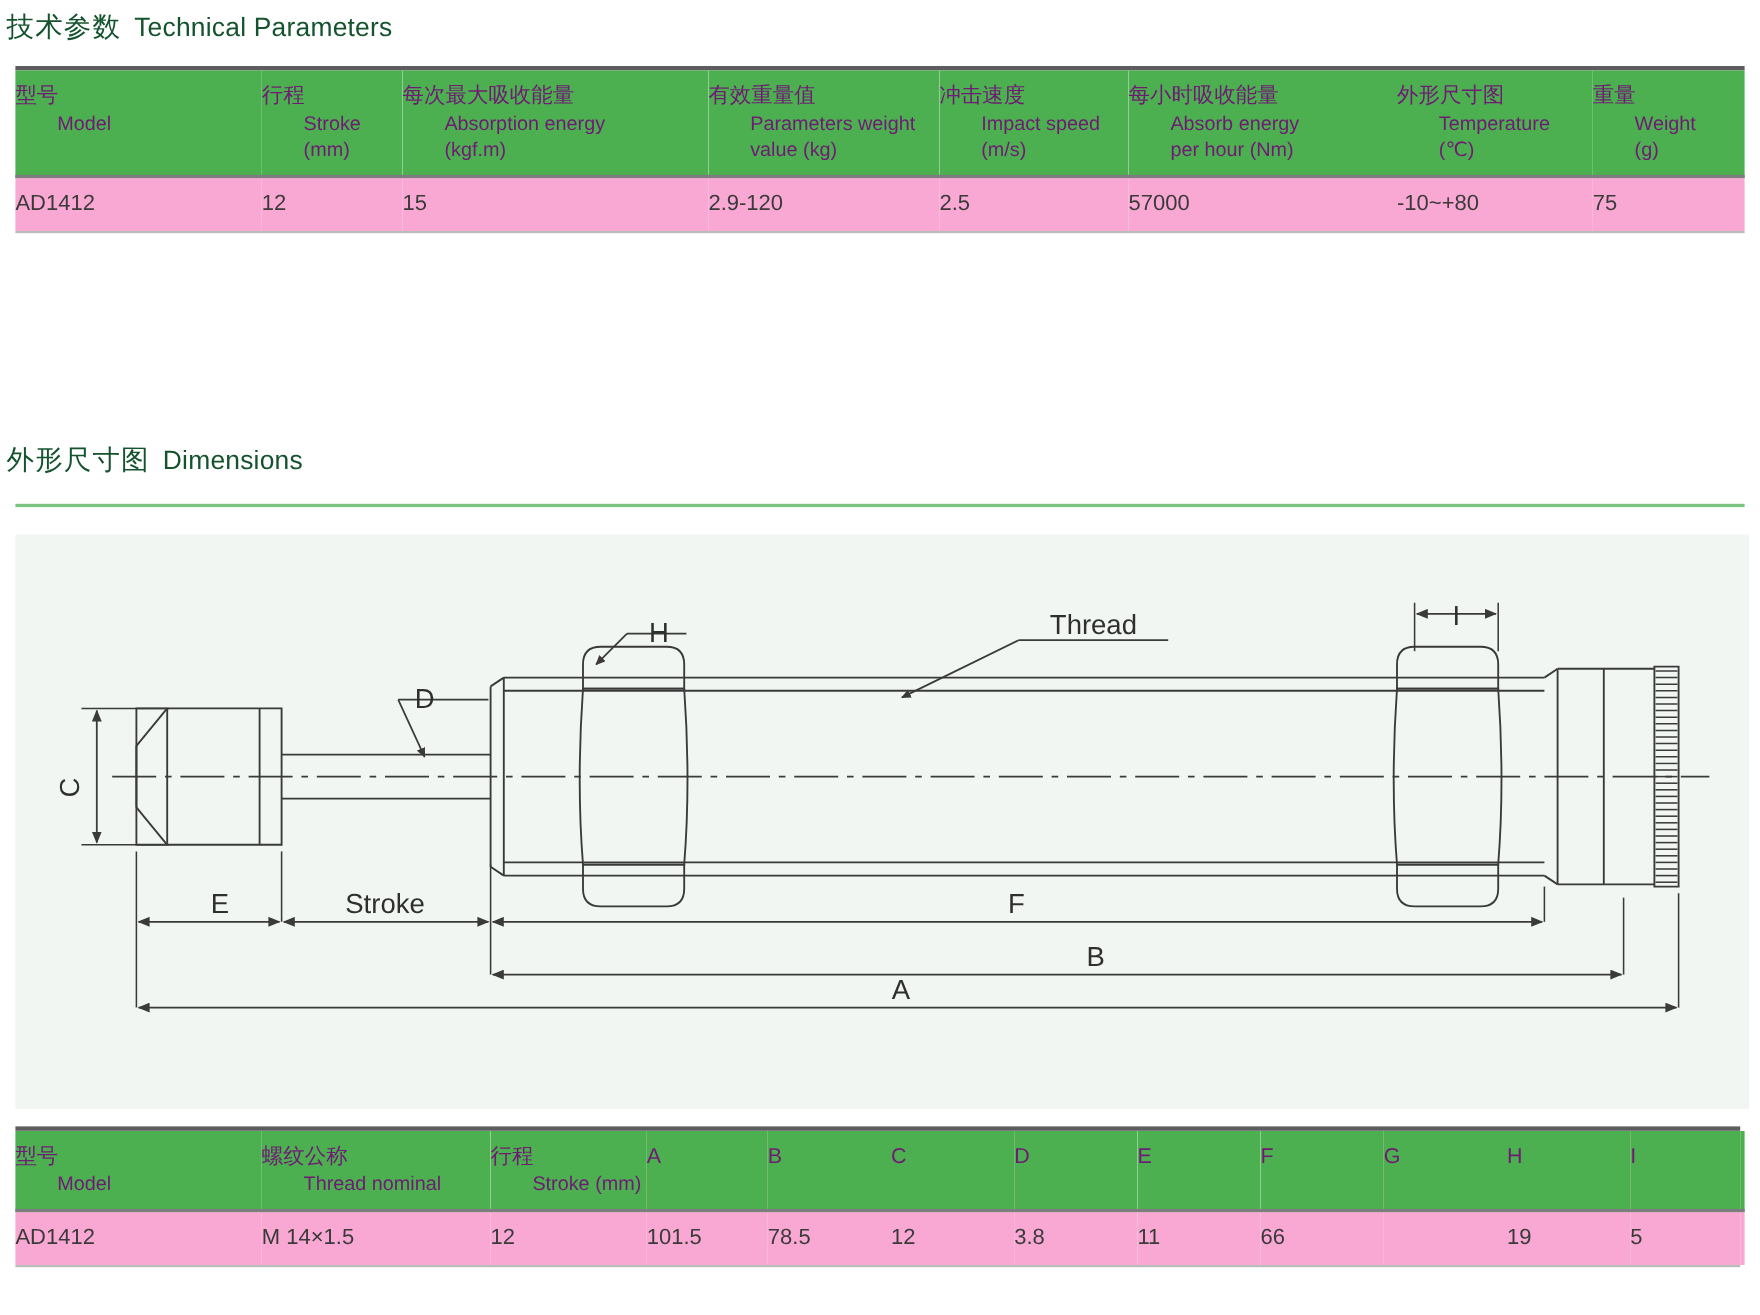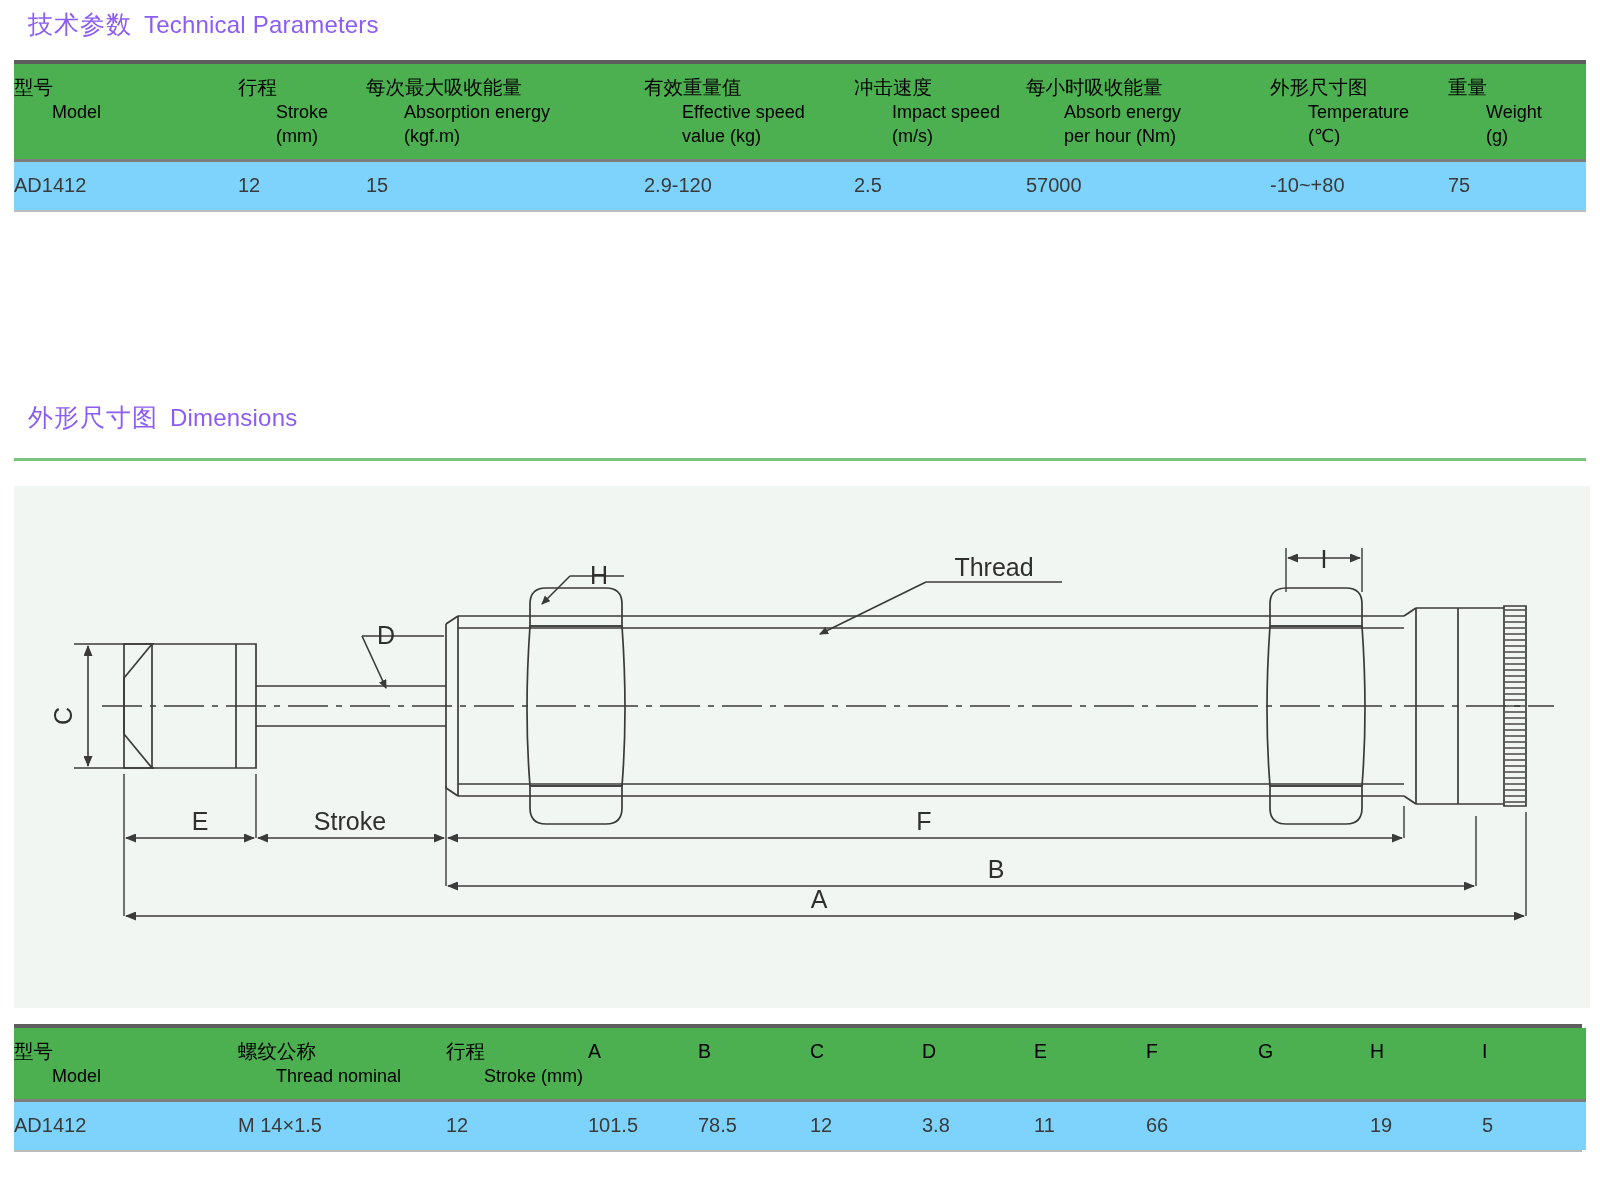--- a/index.html
+++ b/index.html
@@ -11,23 +11,23 @@
     width: 1600px; height: 1195px;
     position: relative;
     font-family: "Liberation Sans", "DejaVu Sans", sans-serif;
     color: #333333;
     overflow: hidden;
   }
 
   
   .section-head {
     position: absolute;
-    left: 28px;
+    left: 6px;
     white-space: nowrap;
-    color: #8b5cf6;
+    color: #14532d;
   }
   .section-head .cn {
     font-size: 25px;
     letter-spacing: 1px;
     vertical-align: baseline;
   }
   .section-head .en {
     font-size: 24px;
     margin-left: 12px;
     letter-spacing: 0.2px;
@@ -41,40 +41,40 @@
     width: 1572px;
     border-collapse: collapse;
     table-layout: fixed;
   }
   .tbl .topline {
     height: 4px;
     background: #5d5d5d;
   }
   .tbl-head {
     background: #4caf50;
-    color: #000000;
+    color: #701a75;
     position: relative;
   }
   .tbl-head::after {
     content: "";
     position: absolute;
     left: 0; right: 0; bottom: 0;
     height: 3px;
     background: #7d7d7d;
   }
   .tbl-head .cell {
     padding: 11px 0 13px 0;
     font-size: 19px;
     line-height: 1.33;
     vertical-align: top;
   }
   .tbl-head .cn-l { font-size: 19.5px; display: block; }
   .tbl-head .en-l { font-size: 18px; display: block; margin-left: 38px; }
   .tbl-body {
-    background: #7dd3fc;
+    background: #f9a8d4;
   }
   .tbl-body .cell {
     padding: 12px 0 13px 0;
     font-size: 20px;
     color: #3a3a3a;
   }
   .tbl-body::after { content: ""; }
   .tbl .botline {
     height: 2px;
     background: #b9bdb9;
@@ -132,21 +132,21 @@
         <span class="en-l">Stroke</span>
         <span class="en-l">(mm)</span>
       </td>
       <td class="cell">
         <span class="cn-l">每次最大吸收能量</span>
         <span class="en-l">Absorption energy</span>
         <span class="en-l">(kgf.m)</span>
       </td>
       <td class="cell">
         <span class="cn-l">有效重量值</span>
-        <span class="en-l">Effective speed</span>
+        <span class="en-l">Parameters weight</span>
         <span class="en-l">value (kg)</span>
       </td>
       <td class="cell">
         <span class="cn-l">冲击速度</span>
         <span class="en-l">Impact speed</span>
         <span class="en-l">(m/s)</span>
       </td>
       <td class="cell">
         <span class="cn-l">每小时吸收能量</span>
         <span class="en-l">Absorb energy</span>

